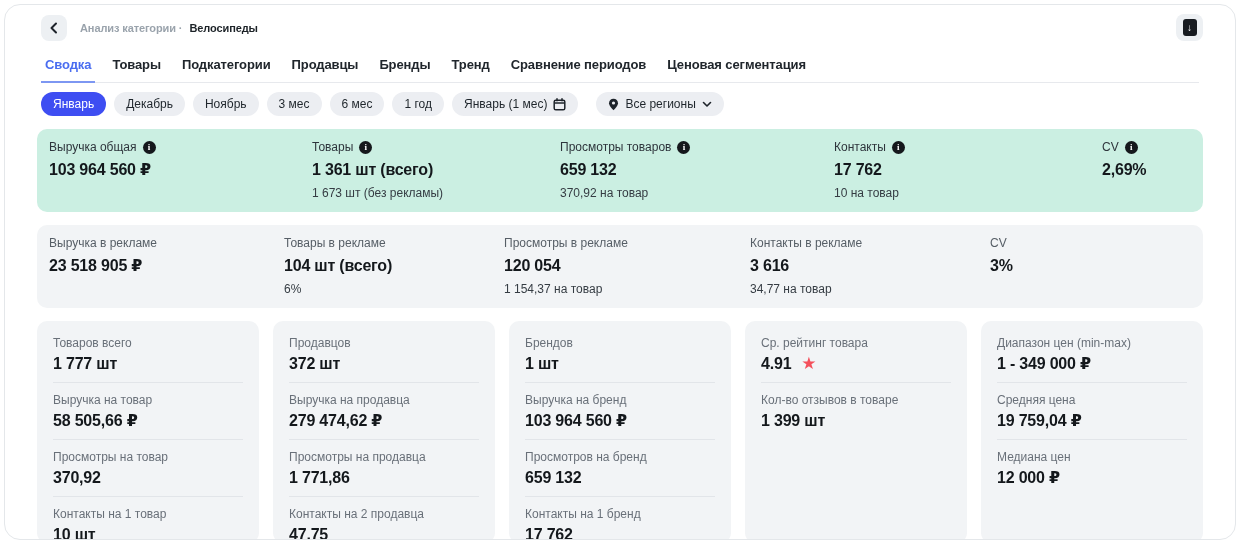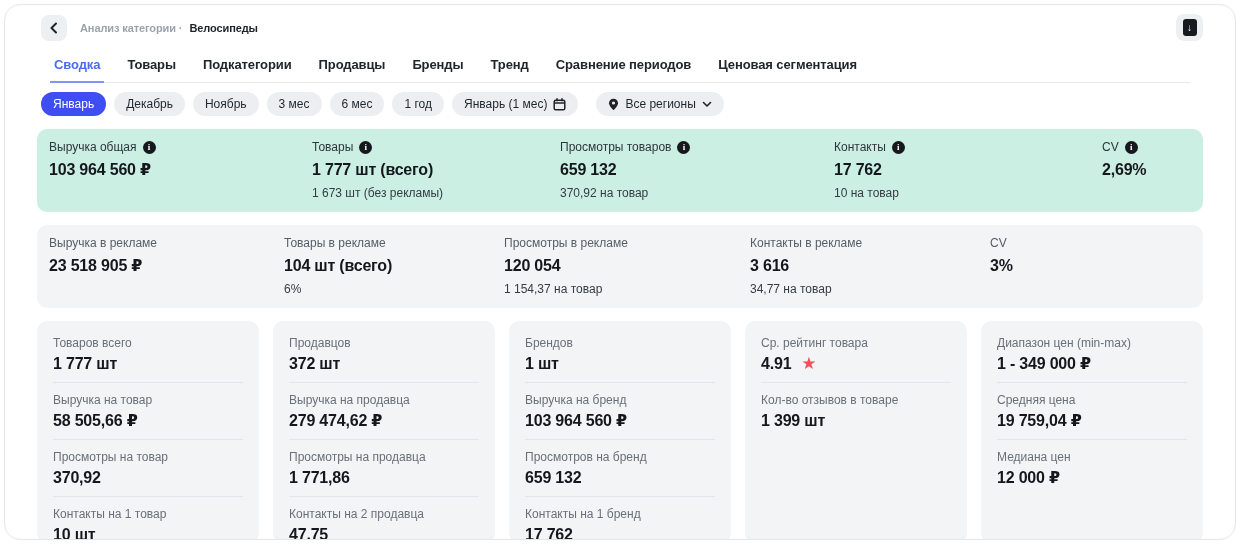--- a/index.html
+++ b/index.html
@@ -9,21 +9,21 @@
   
   .header { display:flex; align-items:center; padding:9px 32px 0 36px; height:36px; position:relative; }
   .back-btn { width:26px; height:26px; border-radius:8px; background:#edf0f3; display:flex; align-items:center; justify-content:center; cursor:pointer; border:none; }
   .title { margin-left:13px; font-size:11px; font-weight:700; letter-spacing:-0.1px; }
   .title .prefix { color:#9aa3ac; }
   .title .name { color:#1c2227; margin-left:4px; }
   .dl-btn { position:absolute; right:32px; top:9px; width:27px; height:27px; border-radius:8px; background:#edf0f3; display:flex; align-items:center; justify-content:center; cursor:pointer; border:none; }
   .file-icon { width:14px; height:17px; background:#171b20; border-radius:3px; display:flex; align-items:center; justify-content:center; color:#fff; font-size:10px; font-weight:700; line-height:1; }
 
   
-  .tabs { display:flex; gap:19px; margin:16px 45px 0; border-bottom:1px solid #e7e9ed; }
+  .tabs { display:flex; gap:13px; margin:16px 36px 0; border-bottom:1px solid #e7e9ed; }
   .tab { font-size:13px; font-weight:700; color:#20262c; padding:0 4px 9px; cursor:pointer; letter-spacing:-0.1px; }
   .tab.active { color:#4a6df0; border-bottom:2px solid #7d97f2; margin-bottom:-1px; }
 
   
   .chips { display:flex; align-items:center; gap:8px; margin:9px 36px 0; }
   .chip { height:24px; display:inline-flex; align-items:center; gap:6px; padding:0 12px; border-radius:12px; background:#eceef2; color:#1f262c; font-size:12px; font-weight:400; cursor:pointer; border:none; white-space:nowrap; }
   .chip.active { background:#3e4ef2; color:#fff; }
   .chip.region { margin-left:10px; }
   .chip svg { display:block; }
 
@@ -118,21 +118,21 @@
           <span>Выручка общая</span>
           <span class="info">i</span>
         </div>
       <div class="value">103 964 560 ₽</div>
     </div>
     <div class="cell">
       <div class="label-row">
           <span>Товары</span>
           <span class="info">i</span>
         </div>
-      <div class="value">1 777 шт (всего)</div>
+      <div class="value">1 361 шт (всего)</div>
       <div class="sub">1 673 шт (без рекламы)</div>
     </div>
     <div class="cell">
       <div class="label-row">
           <span>Просмотры товаров</span>
           <span class="info">i</span>
         </div>
       <div class="value">659 132</div>
       <div class="sub">370,92 на товар</div>
     </div>

